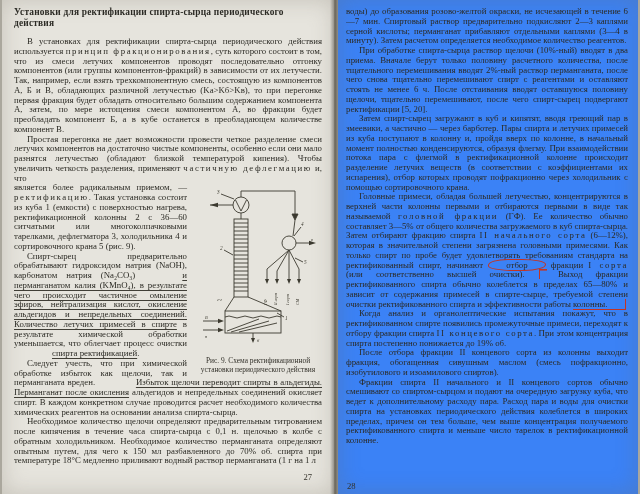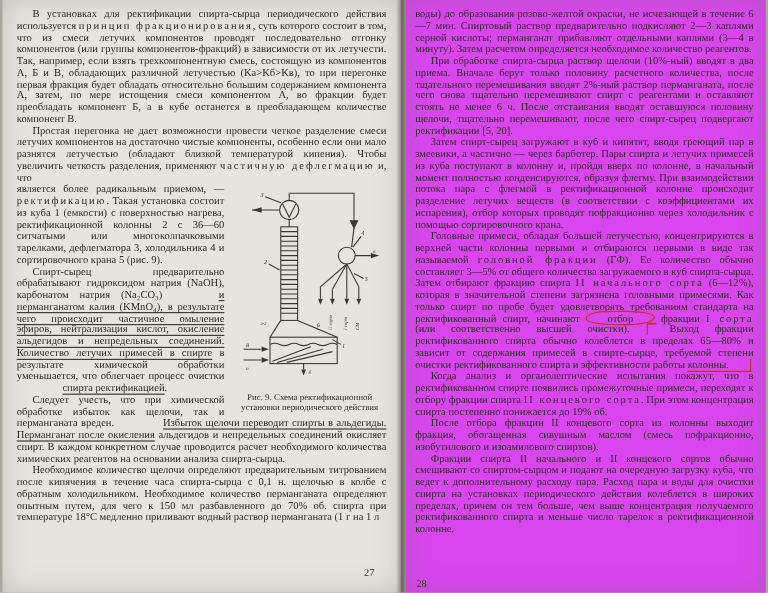--- a/index.html
+++ b/index.html
@@ -1,21 +1,21 @@
 <!DOCTYPE html>
 <html><head>
 <meta charset="utf-8">
 <style>
   html,body{margin:0;padding:0;}
   .stage{position:relative;width:640px;height:494px;background:#aaa79d;overflow:hidden;
          font-family:"Liberation Serif","DejaVu Serif",serif;color:#2b2a24;}
   .page{position:absolute;top:0;height:494px;box-sizing:border-box;
         box-shadow:inset 0 0 22px rgba(110,104,88,.28);}
   #left-page{left:2px;width:332px;background:#e6e4dd;padding:7px 12px 0 12px;}
-  #right-page{left:338px;width:300px;background:#d946ef;padding:7px 10px 0 8px;}
+  #right-page{left:338px;width:300px;background:#3b82f6;padding:7px 10px 0 8px;}
   .seam{position:absolute;left:330px;top:0;width:12px;height:494px;
         background:linear-gradient(90deg,rgba(60,56,46,0) 0%,rgba(60,56,46,.55) 45%,rgba(60,56,46,.18) 70%,rgba(60,56,46,0) 100%);}
   h1.doc-title{font-size:9.4px;line-height:11px;font-weight:bold;margin:0 0 8px 0;max-width:284px;letter-spacing:.2px;}
   p{margin:0;text-align:justify;font-size:8.8px;line-height:9.75px;text-indent:13px;}
   p.cont{text-indent:0;}
   .sp{letter-spacing:1.6px;}
   .u{text-decoration:underline;text-decoration-thickness:1px;text-underline-offset:1.5px;text-decoration-color:#403e36;margin-left:38px;}
   .red-oval{border:1.3px solid #c23524;border-radius:50% 60% 55% 65%/75% 65% 80% 60%;padding:0 17px;}
   .red-corner{border-left:1.8px solid #c23524;padding-left:18px;margin-left:1px;
               background:linear-gradient(#c23524,#c23524) left top/7px 1.6px no-repeat;}
@@ -27,20 +27,21 @@
   #pn-left{right:22px;bottom:12px;}
   #pn-right{left:9px;bottom:3px;}
   svg text{font-family:"Liberation Serif","DejaVu Serif",serif;font-style:italic;fill:#3b392f;}
 </style>
 </head>
 <body>
 
 <div class="stage">
 
   <div class="page" id="left-page">
+    <h1 class="doc-title">Установки для ректификации спирта-сырца периодического действия</h1>
 
     <p><span>В установках для ректификации спирта-сырца периодического действия используется </span><span class="sp">принцип фракционирования</span><span>, суть которого состоит в том, что из смеси летучих компонентов проводят последовательно отгонку компонентов (или группы компонентов-фракций) в зависимости от их летучести. Так, например, если взять трехкомпонентную смесь, состоящую из компонентов А, Б и В, обладающих различной летучестью (Kа&gt;Kб&gt;Kв), то при перегонке первая фракция будет обладать относительно большим содержанием компонента А, затем, по мере истощения смеси компонентом А, во фракции будет преобладать компонент Б, а в кубе останется в преобладающем количестве компонент В.</span></p>
 
     <p><span>Простая перегонка не дает возможности провести четкое разделение смеси летучих компонентов на достаточно чистые компоненты, особенно если они мало разнятся летучестью (обладают близкой температурой кипения). Чтобы увеличить четкость разделения, применяют </span><span class="sp">частичную дефлегмацию</span><span> и, что</span></p>
 
     <div class="fig">
       <svg width="122" height="158" viewBox="0 0 122 158">
         <g stroke="#3b392f" stroke-width="0.9" fill="none">
 
           <circle cx="44" cy="20" r="8"></circle>

